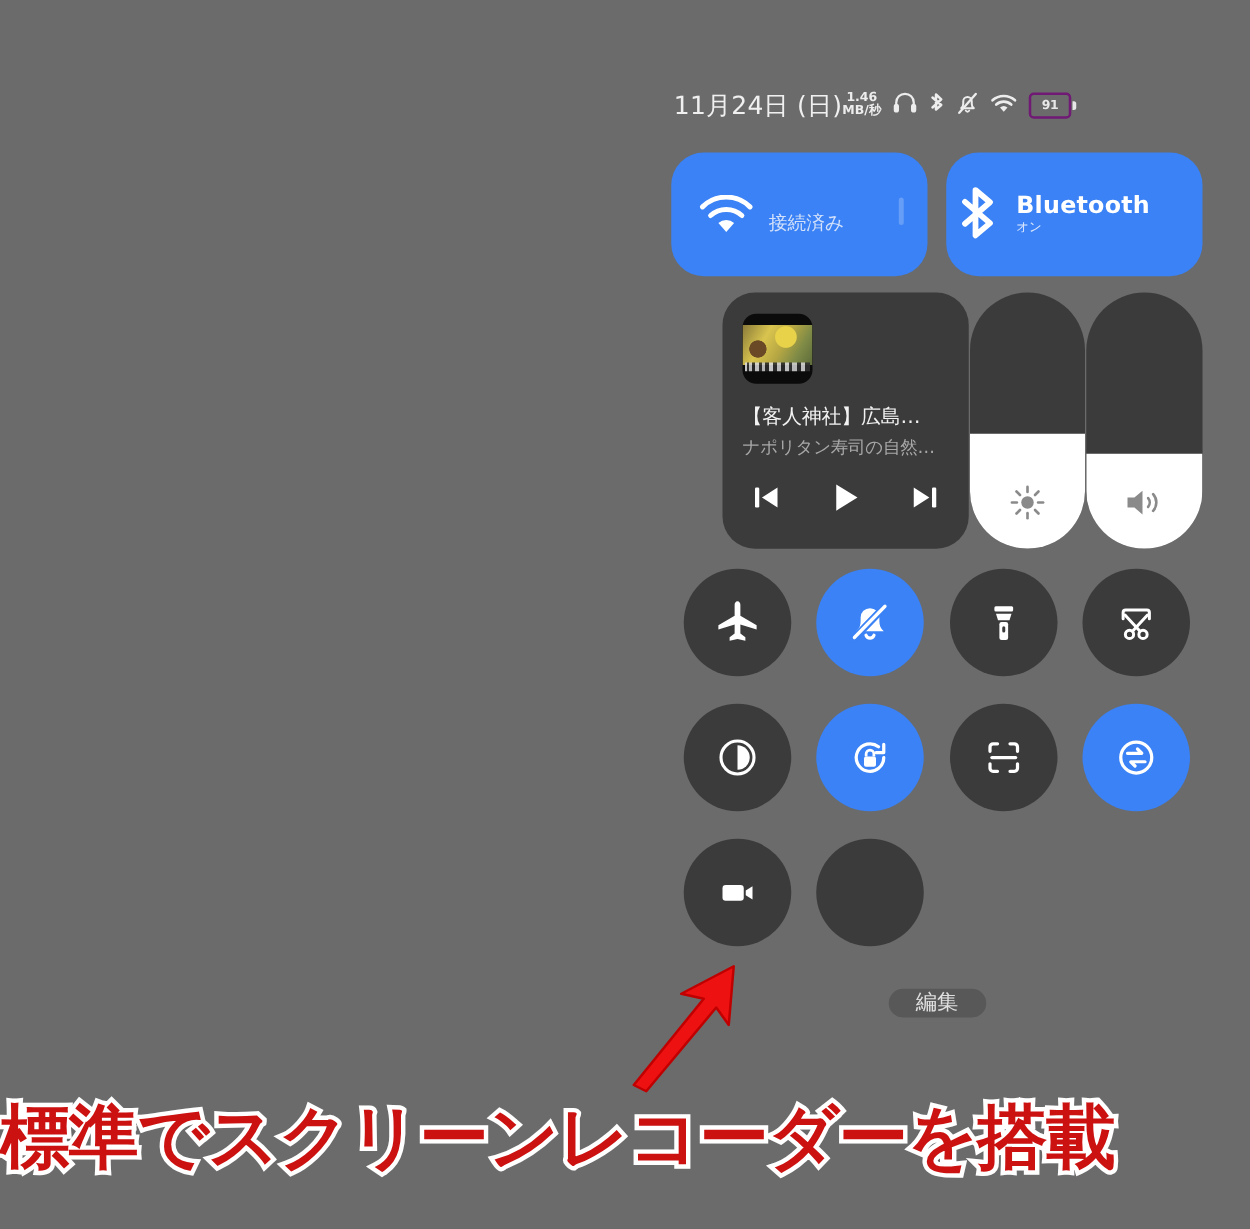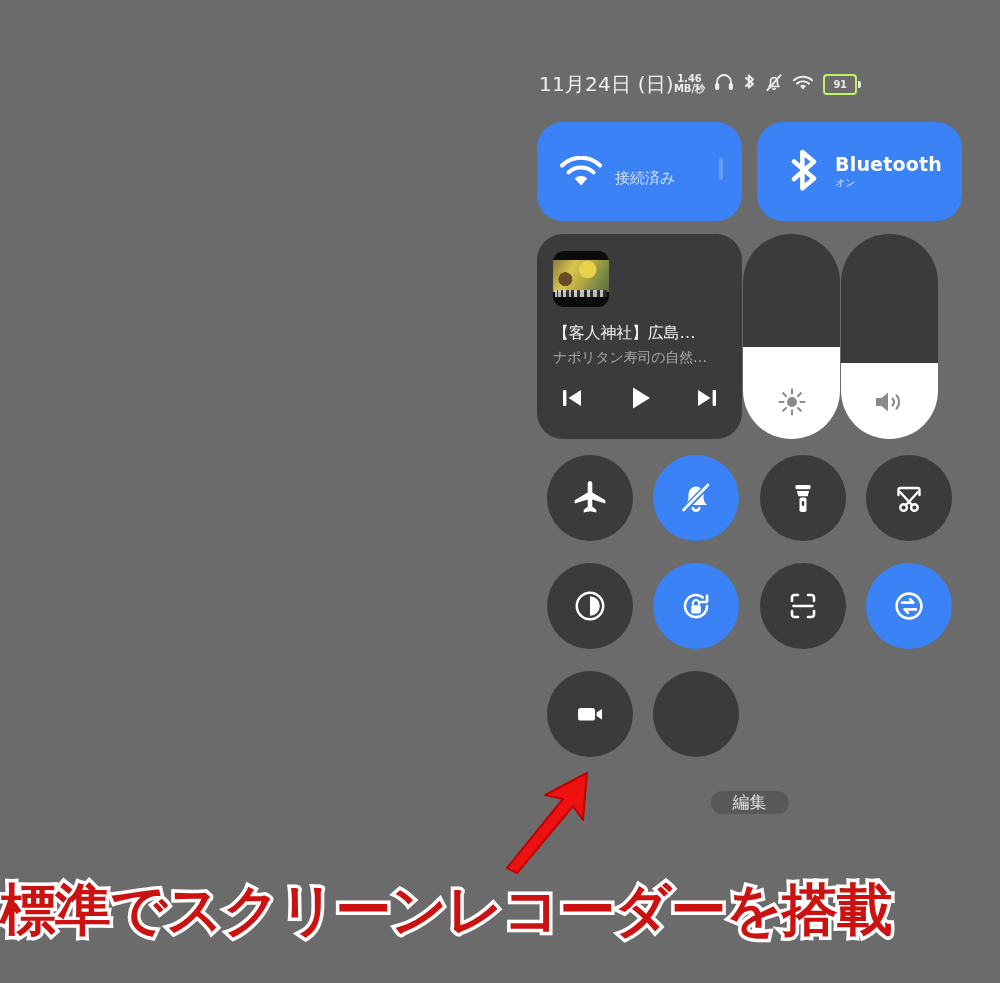--- a/index.html
+++ b/index.html
@@ -56,21 +56,21 @@
   }
   .net-speed .rate { font-size: 10px; font-weight: bold; }
   .net-speed .unit { font-size: 10px; font-weight: bold; }
   .sicon { display: block; }
   .battery {
     display: flex;
     align-items: center;
   }
   .battery-body {
     width: 30px; height: 17px;
-    border: 2px solid #bef264;
+    border: 2px solid #701a75;
     border-radius: 4px;
     display: flex;
     align-items: center;
     justify-content: center;
     font-size: 10px;
     font-weight: bold;
     color: #e8e8e8;
     letter-spacing: -0.3px;
   }
   .battery-cap {
@@ -91,21 +91,21 @@
     height: 99px;
     border-radius: 26px;
     background: #3a82f5;
     display: flex;
     align-items: center;
     box-sizing: border-box;
     position: relative;
     overflow: hidden;
   }
   .big-tile.wifi { padding-left: 22px; }
-  .big-tile.bt   { padding-left: 30px; }
+  .big-tile.bt   { padding-left: 8px; }
   .bt-icon-wrap { flex: 0 0 auto; margin-right: 14px; }
   .bt-text { display: flex; flex-direction: column; justify-content: center; }
   .bt-title {
     font-size: 19px;
     font-weight: bold;
     line-height: 1.15;
     color: #ffffff;
     letter-spacing: 0.2px;
   }
   .bt-sub {
@@ -134,20 +134,21 @@
     height: 22px;
     background: rgba(255,255,255,0.22);
     border-radius: 2px;
   }
 
   
   .mid-row {
     display: flex;
     gap: 1px;
     margin-top: 13px;
+    margin-left: 41px;
   }
   .media-card {
     width: 205px;
     height: 205px;
     border-radius: 26px;
     background: #3b3b3b;
     box-sizing: border-box;
     padding: 17px 16px 0 16px;
     display: flex;
     flex-direction: column;

